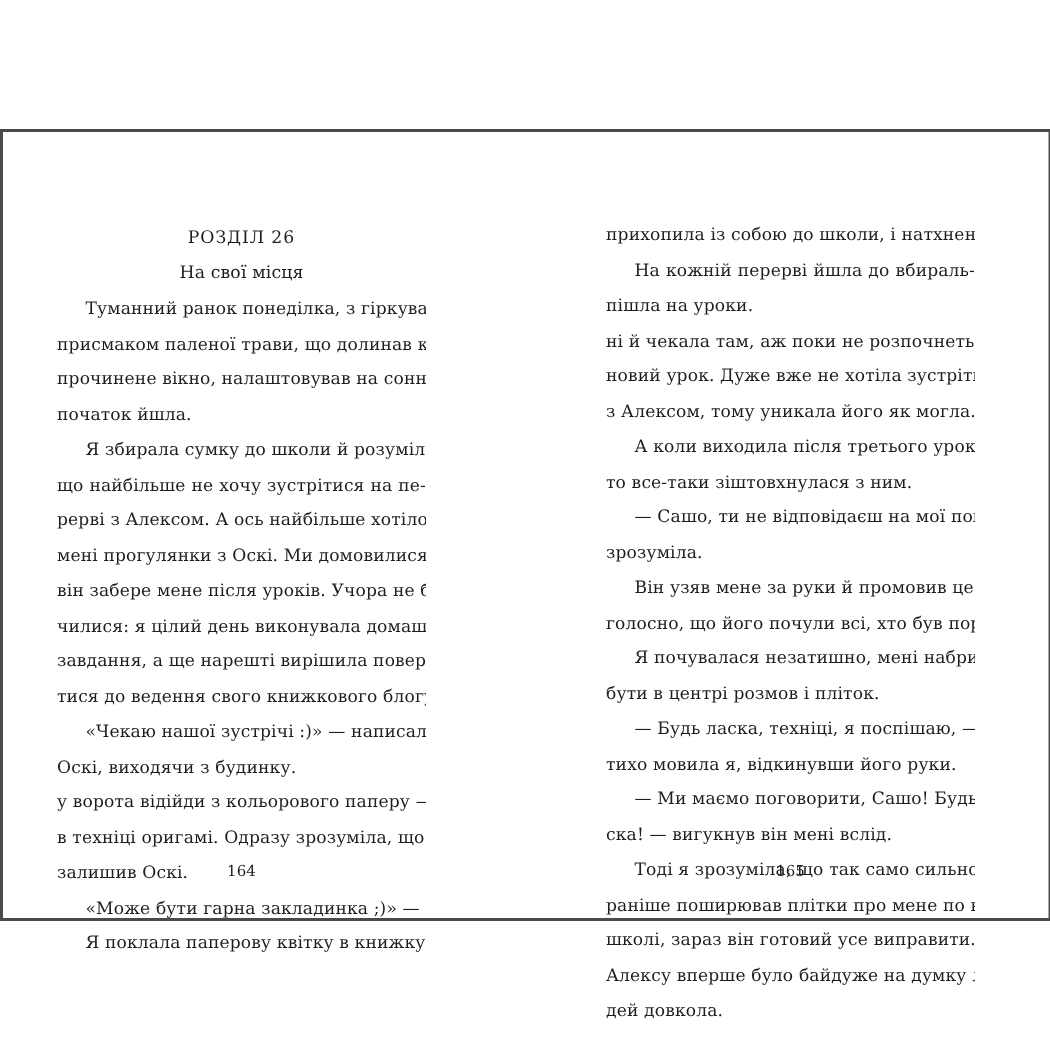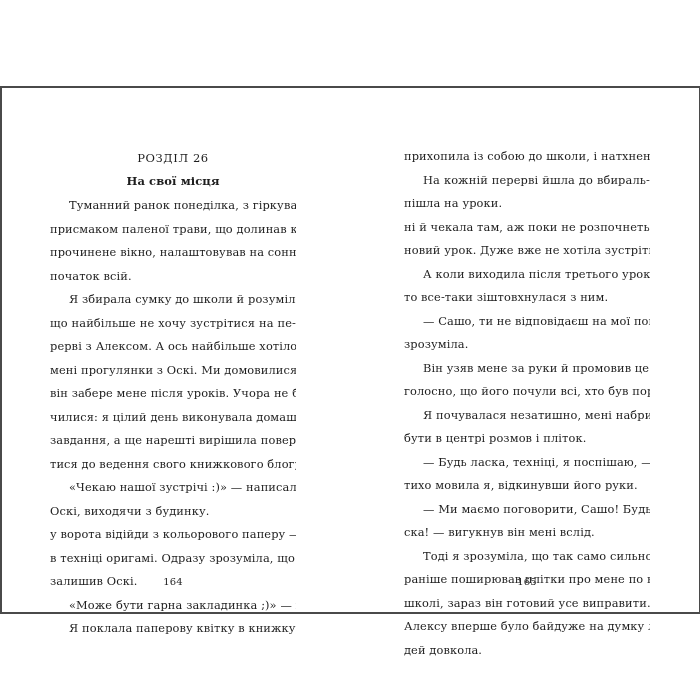--- a/index.html
+++ b/index.html
@@ -2,51 +2,51 @@
 <html><head>
   <meta charset="utf-8">
   <style>
     html, body { margin: 0; padding: 0; background: #ffffff; }
     body { width: 700px; height: 700px; position: relative; overflow: hidden; }
     .frame {
       position: absolute; left: 0; top: 86px; width: 697px; height: 524px;
       border: 2px solid #4a4a4a; background: #ffffff;
     }
     .page { position: absolute; top: 0; height: 100%; }
-    .page.left { left: 48px; width: 246px; }
+    .page.left { left: 36px; width: 246px; }
     .page.right { left: 402px; width: 246px; }
     .text {
       font-family: "DejaVu Serif", serif; font-size: 11.4px; color: #1e1e1e;
       letter-spacing: 0.1px;
     }
     .line {
       height: 23.5px; line-height: 23.5px; white-space: nowrap;
       text-align: justify; text-align-last: justify; overflow: hidden;
     }
     .line.indent { padding-left: 19px; }
     .line.last { text-align-last: left; }
     .chapter { text-align: center; text-align-last: center; font-size: 11.5px; letter-spacing: 0.6px; }
-    .chapter-title { text-align: center; text-align-last: center; font-weight: bold; font-size: 11.5px; }
+    .chapter-title { text-align: center; text-align-last: center; font-weight: normal; font-size: 11.5px; }
     .page-num {
       position: absolute; width: 100%; text-align: center; top: 488px;
       font-family: "DejaVu Serif", serif; font-size: 10px; color: #1e1e1e;
     }
   </style>
 </head>
 <body>
 
 <div class="frame">
   <div class="page left text">
     <div style="position:absolute; top:59px; width:100%;" class="line chapter">РОЗДІЛ 26</div>
     <div style="position:absolute; top:82px; width:100%;" class="line chapter-title">На свої місця</div>
     <div style="position:absolute; top:106px; width:100%;" id="left-lines">
         <div class="line indent">Туманний ранок понеділка, з гіркуватим</div>
         <div class="line">присмаком паленої трави, що долинав крізь</div>
         <div class="line">прочинене вікно, налаштовував на сонний</div>
-        <div class="line last">початок всій.</div>
+        <div class="line last">початок йшла.</div>
         <div class="line indent">Я збирала сумку до школи й розуміла,</div>
         <div class="line">що найбільше не хочу зустрітися на пе-</div>
         <div class="line">рерві з Алексом. А ось найбільше хотілося</div>
         <div class="line">мені прогулянки з Оскі. Ми домовилися, що</div>
         <div class="line">він забере мене після уроків. Учора не ба-</div>
         <div class="line">чилися: я цілий день виконувала домашнє</div>
         <div class="line">завдання, а ще нарешті вирішила поверну-</div>
         <div class="line">тися до ведення свого книжкового блогу.</div>
         <div class="line indent">«Чекаю нашої зустрічі :)» — написала</div>
         <div class="line last">Оскі, виходячи з будинку.</div>
@@ -58,20 +58,21 @@
       </div>
     <div class="page-num">164</div>
   </div>
   <div class="page right text">
     <div style="position:absolute; top:57px; width:100%;" id="right-lines">
         <div class="line">прихопила із собою до школи, і натхнення</div>
         <div class="line indent">На кожній перерві йшла до вбираль-</div>
         <div class="line last">пішла на уроки.</div>
         <div class="line">ні й чекала там, аж поки не розпочнеться</div>
         <div class="line">новий урок. Дуже вже не хотіла зустрітися</div>
+        <div class="line last">з Алексом, тому уникала його як могла.</div>
         <div class="line indent">А коли виходила після третього уроку,</div>
         <div class="line last">то все-таки зіштовхнулася з ним.</div>
         <div class="line indent">— Сашо, ти не відповідаєш на мої пові-</div>
         <div class="line last">зрозуміла.</div>
         <div class="line indent">Він узяв мене за руки й промовив це так</div>
         <div class="line">голосно, що його почули всі, хто був поруч.</div>
         <div class="line indent">Я почувалася незатишно, мені набридло</div>
         <div class="line last">бути в центрі розмов і пліток.</div>
         <div class="line indent">— Будь ласка, техніці, я поспішаю, —</div>
         <div class="line last">тихо мовила я, відкинувши його руки.</div>

